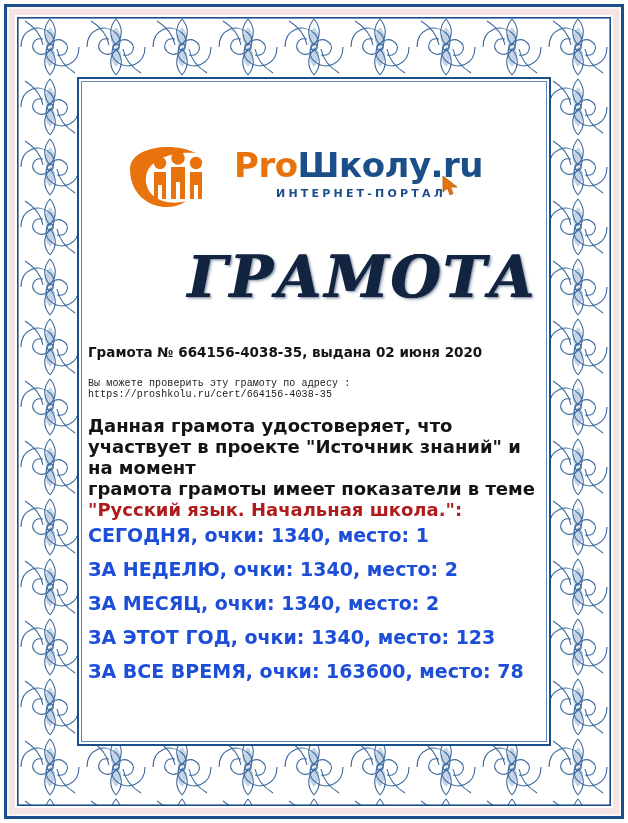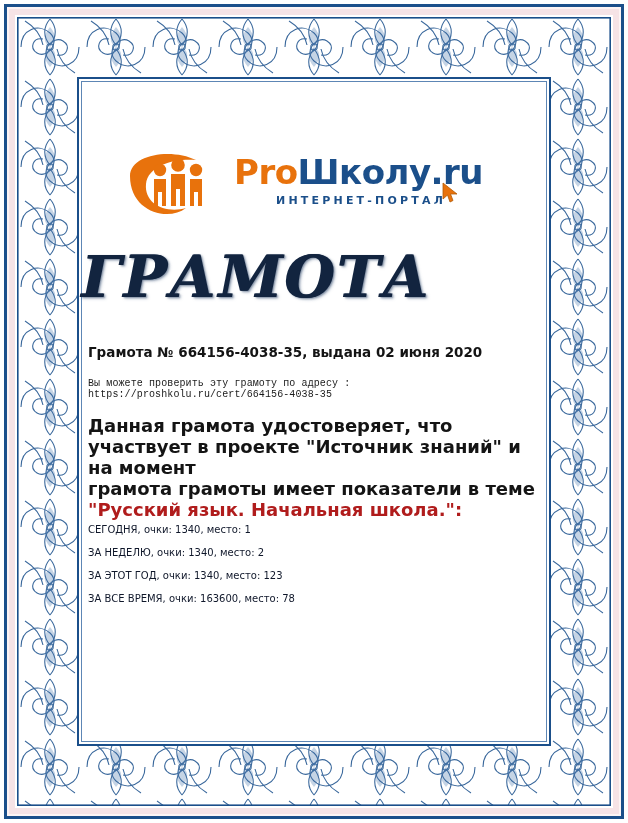--- a/index.html
+++ b/index.html
@@ -70,21 +70,21 @@
   }
   .logo-wrap {
     position: absolute;
     left: 0; top: 52px;
     width: 466px;
     height: 84px;
   }
   .logo-inner {
     position: relative;
     width: 380px;
-    margin: 15px auto;
+    margin: 8px auto;
     height: 84px;
   }
   .logo-mark {
     position: absolute;
     left: 0; top: 0;
     width: 108px; height: 76px;
   }
   .logo-text {
     position: absolute;
     left: 110px;
@@ -116,30 +116,32 @@
     top: 34px;
     width: 18px;
     height: 22px;
   }
 
   .gramota-title {
     position: absolute;
     left: 0;
     top: 162px;
     width: 466px;
+    text-align: center;
     font-family: "DejaVu Serif", serif;
     font-weight: bold;
     font-style: italic;
     font-size: 58px;
     letter-spacing: 2px;
     color: #12243f;
     text-shadow:
       1px 0 0 #12243f,
       2px 1px 2px rgba(60,80,110,0.55),
       3px 2px 3px rgba(120,140,170,0.35);
+    padding-left: 48px;
   }
 
   .body-block {
     position: absolute;
     left: 7px;
     top: 263px;
     width: 452px;
   }
   .line-number {
     font-family: "DejaVu Sans", sans-serif;
@@ -169,24 +171,25 @@
     color: #b01c1c;
   }
   .stats {
     position: absolute;
     left: 7px;
     top: 443px;
     width: 452px;
   }
   .stat-row {
     font-family: "DejaVu Sans", sans-serif;
-    font-size: 10px;
-    color: #0f172a;
+    font-size: 19px;
+    color: #1d4ed8;
     margin-bottom: 12px;
     white-space: nowrap;
+    font-weight: bold;
   }
 </style>
 </head>
 <body>
 
 <div class="certificate">
 
   <div class="frame-outer"></div>
   <div class="frame-pink"></div>
 
@@ -252,18 +255,19 @@
         <div>Данная грамота удостоверяет, что</div>
         <div>участвует в проекте "Источник знаний" и на момент</div>
         <div>грамота грамоты имеет показатели в теме</div>
         <div class="theme">"Русский язык. Начальная школа.":</div>
       </div>
     </div>
 
     <div class="stats">
       <div class="stat-row">СЕГОДНЯ, очки: 1340, место: 1</div>
       <div class="stat-row">ЗА НЕДЕЛЮ, очки: 1340, место: 2</div>
+      <div class="stat-row">ЗА МЕСЯЦ, очки: 1340, место: 2</div>
       <div class="stat-row">ЗА ЭТОТ ГОД, очки: 1340, место: 123</div>
       <div class="stat-row">ЗА ВСЕ ВРЕМЯ, очки: 163600, место: 78</div>
     </div>
 
   </div>
 </div>
 
 </body></html>

